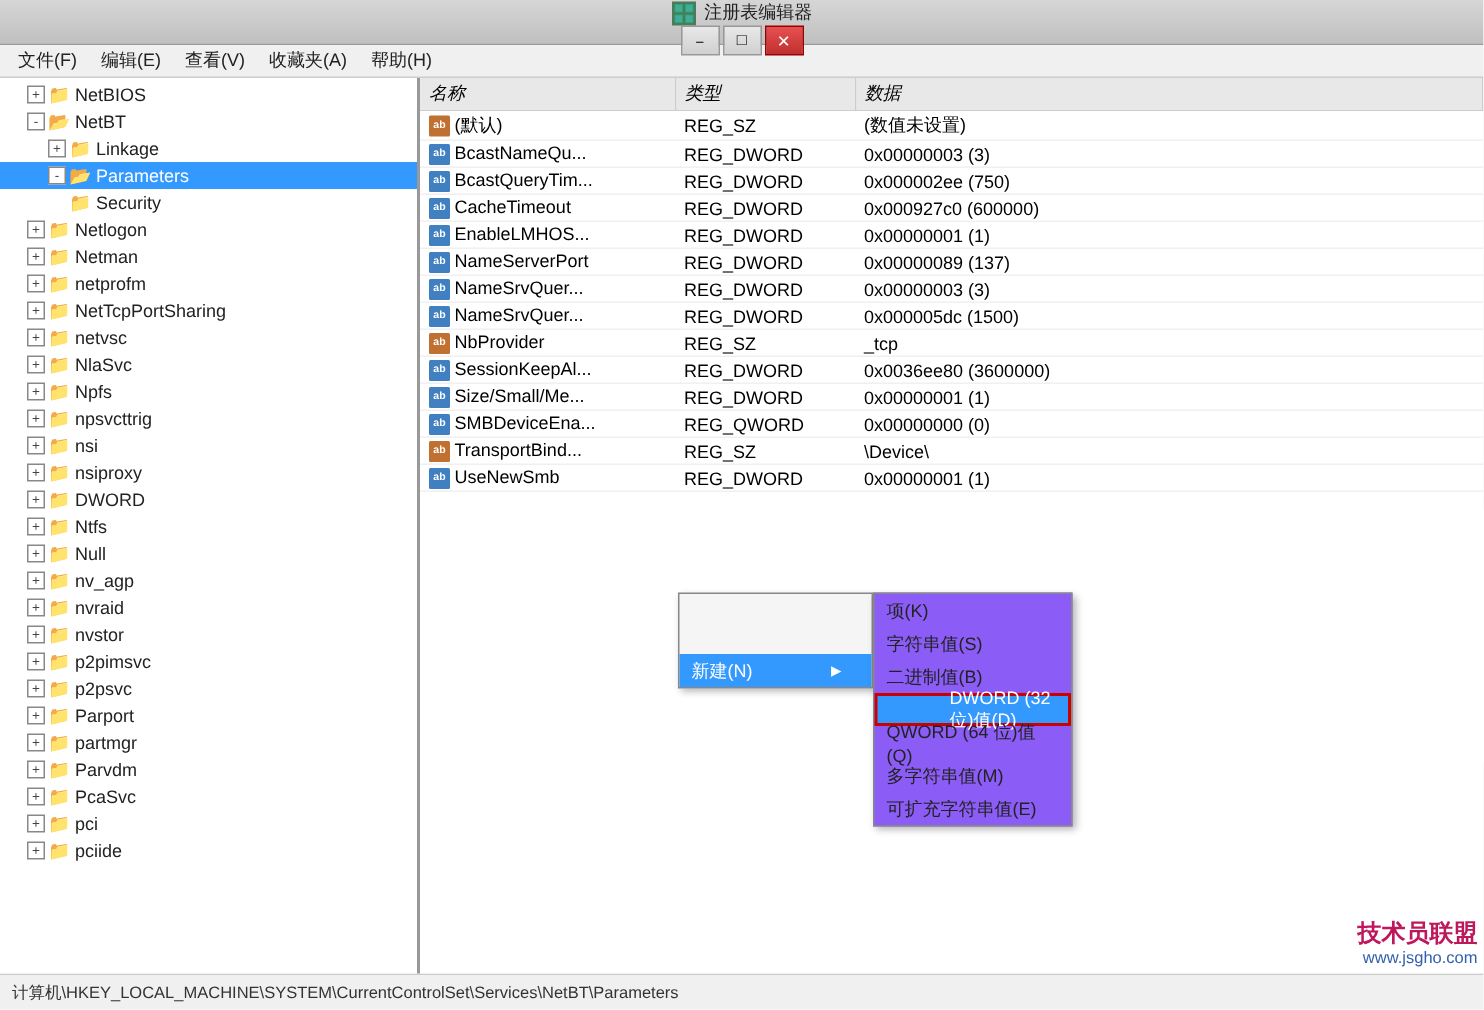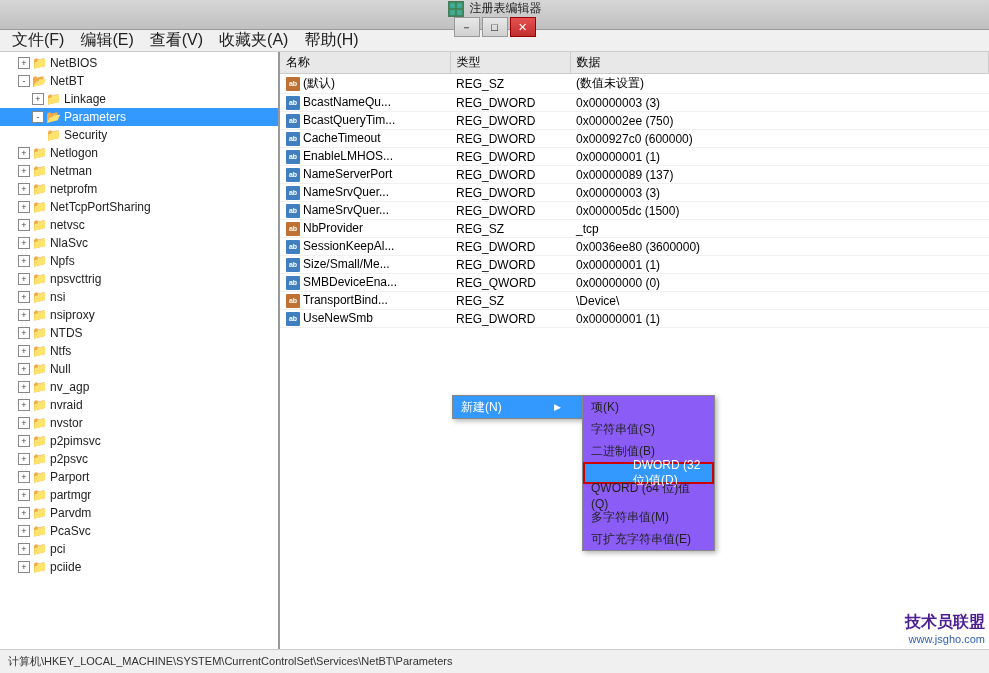--- a/index.html
+++ b/index.html
@@ -65,21 +65,21 @@
       height: 22px;
       background: #f0f0f0;
       display: flex;
       align-items: center;
       padding: 0 4px;
       border-bottom: 1px solid #ccc;
     }
     .menu-item {
       padding: 2px 8px;
       cursor: pointer;
-      font-size: 16px;
+      font-size: 12px;
       color: #222;
     }
 
     
     .main-container {
       display: flex;
       height: calc(673px - 30px - 22px - 24px);
       background: white;
     }
 
@@ -144,20 +144,21 @@
     .registry-table th {
       background: #e8e8e8;
       border-bottom: 1px solid #ccc;
       border-right: 1px solid #ccc;
       padding: 2px 6px;
       text-align: left;
       font-weight: normal;
       height: 20px;
       position: sticky;
       top: 0;
+      font-style: italic;
     }
     .registry-table td {
       padding: 1px 6px;
       border-bottom: 1px solid #f0f0f0;
       height: 18px;
       white-space: nowrap;
     }
 
     .reg-icon {
       display: inline-block;
@@ -230,20 +231,21 @@
       display: flex;
       align-items: center;
       justify-content: space-between;
       cursor: pointer;
       font-size: 12px;
       color: #222;
     }
     .new-menu-item.selected-highlight {
       background: #3399ff;
       color: white;
+      margin-top: 40px;
     }
 
     .submenu {
       position: absolute;
       top: 395px;
       left: 582px;
       width: 133px;
       background: #8b5cf6;
       border: 1px solid #888;
       box-shadow: 2px 2px 5px rgba(0,0,0,0.3);
@@ -267,21 +269,21 @@
 
     
     .watermark {
       position: absolute;
       bottom: 28px;
       right: 4px;
       text-align: right;
       pointer-events: none;
     }
     .watermark-top {
-      color: #4c1d95;
+      color: #be185d;
       font-size: 16px;
       font-weight: bold;
       font-family: Arial, sans-serif;
     }
     .watermark-bottom {
       color: #3060b0;
       font-size: 11px;
       font-family: Liberation Sans, sans-serif;
     }
 
@@ -429,21 +431,21 @@
       <span class="no-expand"></span>
       <span class="expand-btn">+</span>
       <span class="folder-icon">📁</span>
       <span>nsiproxy</span>
     </div>
 
     <div class="tree-item">
       <span class="no-expand"></span>
       <span class="expand-btn">+</span>
       <span class="folder-icon">📁</span>
-      <span>NTDS</span>
+      <span>DWORD</span>
     </div>
 
     <div class="tree-item">
       <span class="no-expand"></span>
       <span class="expand-btn">+</span>
       <span class="folder-icon">📁</span>
       <span>Ntfs</span>
     </div>
 
     <div class="tree-item">

